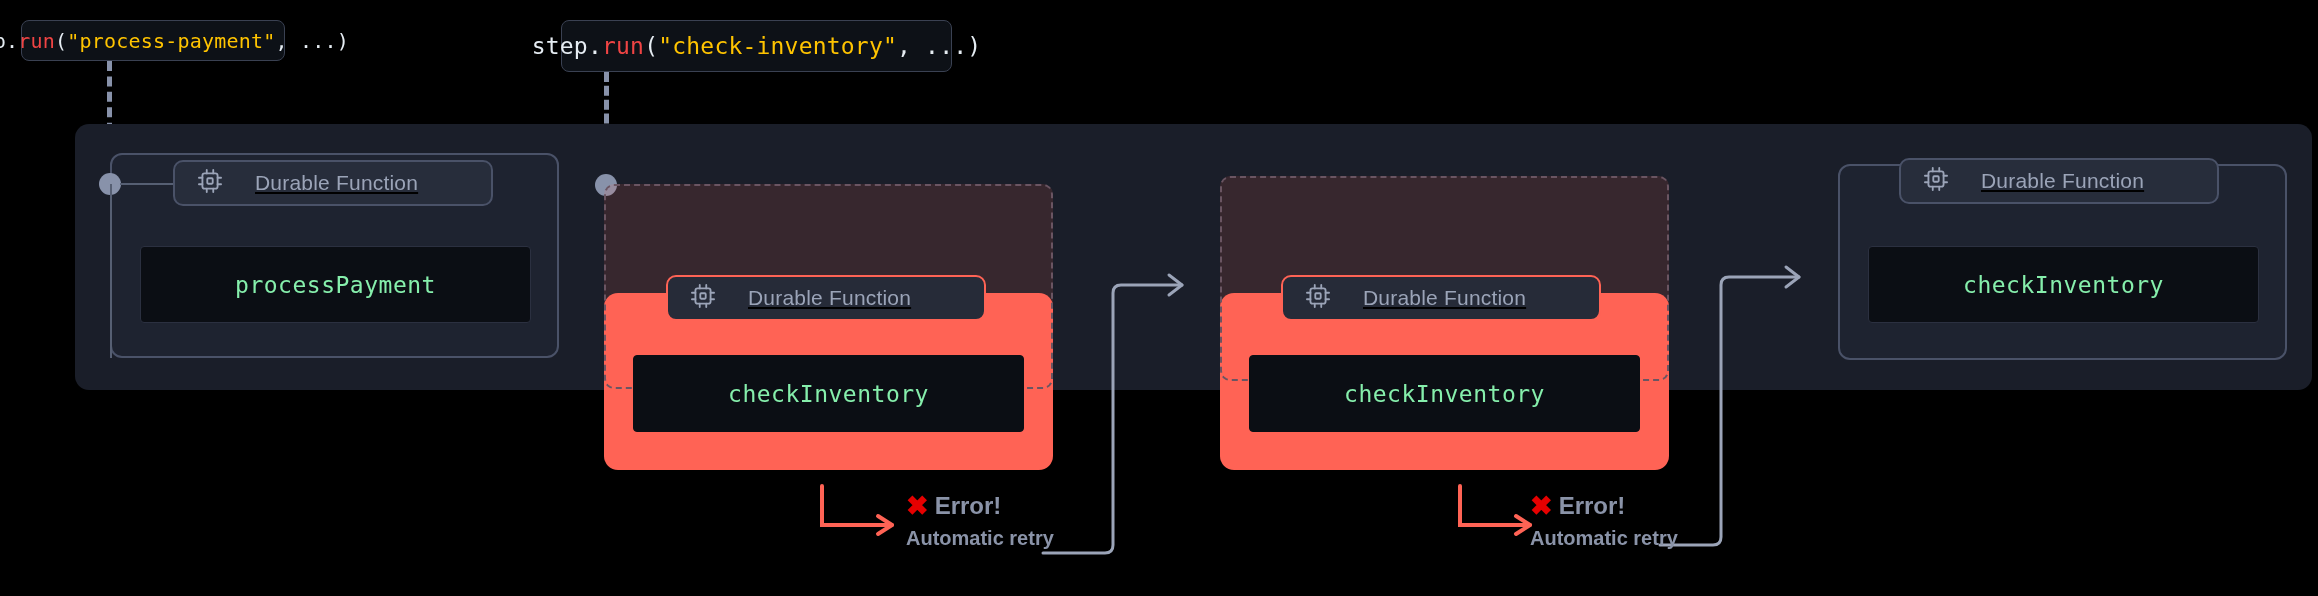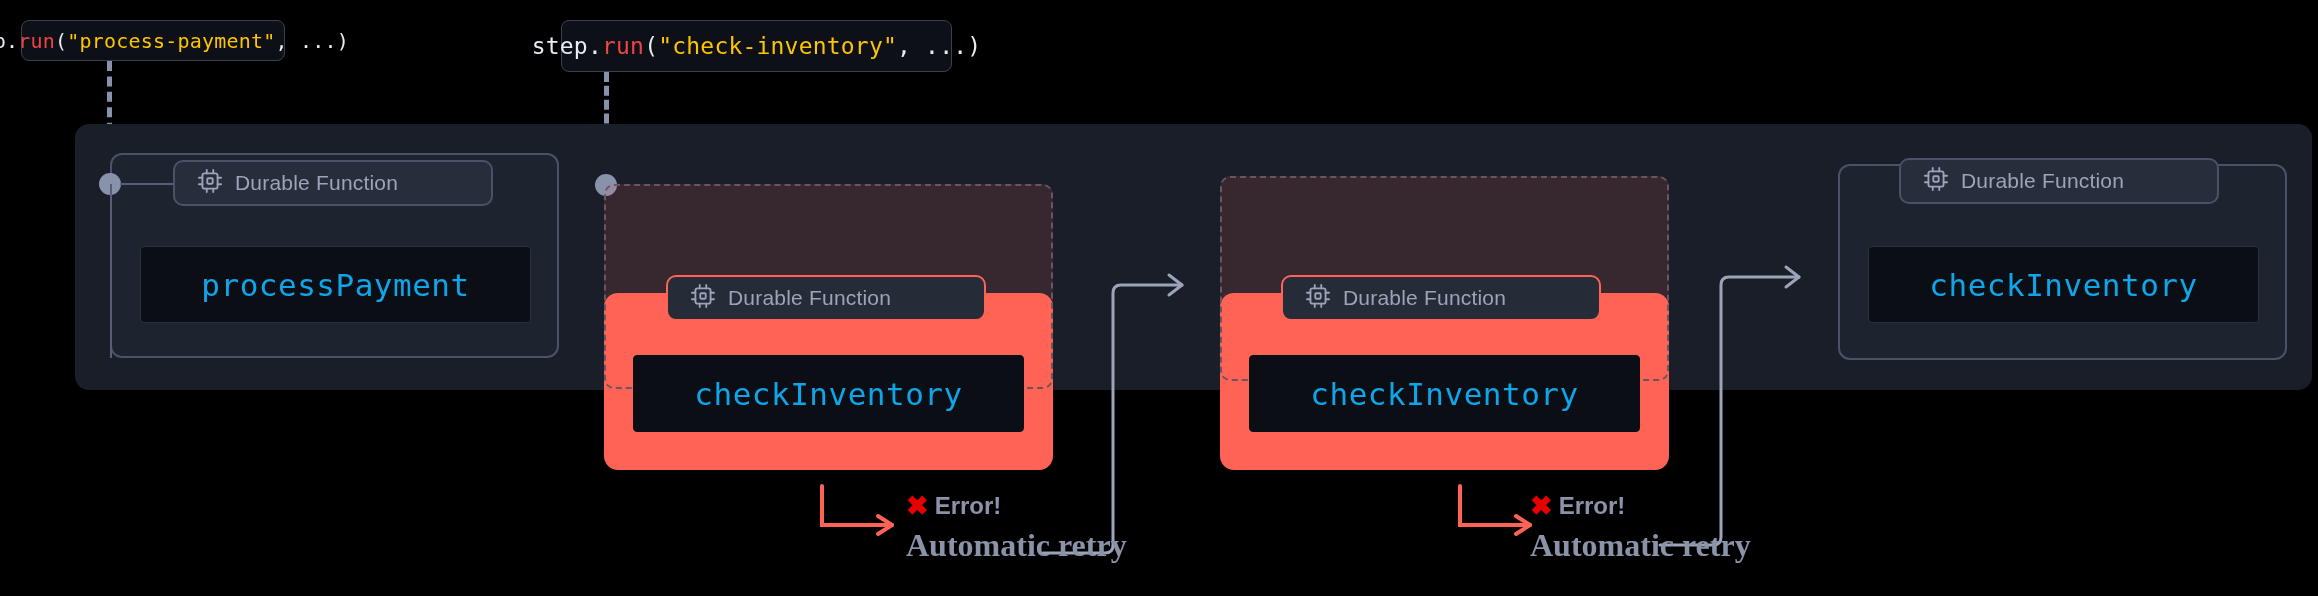--- a/index.html
+++ b/index.html
@@ -88,23 +88,24 @@
   
   .chip {
     position: absolute;
     box-sizing: border-box;
     height: 46px;
     background: #272D3B;
     border: 2px solid #4A5268;
     border-radius: 10px;
     display: flex;
     align-items: center;
-    gap: 12px;
+    gap: 32px;
     padding: 9px 22px;
     z-index: 6;
+    text-decoration: underline;
   }
   .chip.err {
     border-color: #FF6355;
     background: #262B38;
   }
   .chip-label {
     color: #9BA4B8;
     font-size: 21px;
     letter-spacing: 0.2px;
     white-space: nowrap;
@@ -118,23 +119,23 @@
     background: #0B0E14;
     border: 1px solid #2B3040;
     border-radius: 4px;
     display: flex;
     align-items: center;
     justify-content: center;
     z-index: 5;
   }
   .code-box.err { border-color: #0B0E14; }
   .code-box-text {
-    color: #0ea5e9;
+    color: #86efac;
     font-family: "DejaVu Sans Mono", "Liberation Mono", monospace;
-    font-size: 31px;
+    font-size: 23px;
     letter-spacing: 0.5px;
   }
 
   
   .attempt-box {
     position: absolute;
     box-sizing: border-box;
     background: rgba(255, 99, 85, 0.13);
     border: 2px dashed #6A5562;
     border-radius: 10px;
@@ -168,24 +169,23 @@
     font-weight: bold;
     line-height: 1;
   }
   .err-title {
     color: #8A93A8;
     font-size: 24px;
     font-weight: bold;
   }
   .err-sub {
     color: #8A93A8;
-    font-size: 32px;
+    font-size: 20px;
     font-weight: bold;
     margin-top: 7px;
-    font-family: Liberation Serif, serif;
   }
 </style>
 </head>
 <body>
 
 <div id="stage">
 
   <div class="code-label" style="left:21px; top:20px; width:264px; height:41px;">
     <span class="tok-plain">step.</span>
       <span class="tok-fn">run</span>

